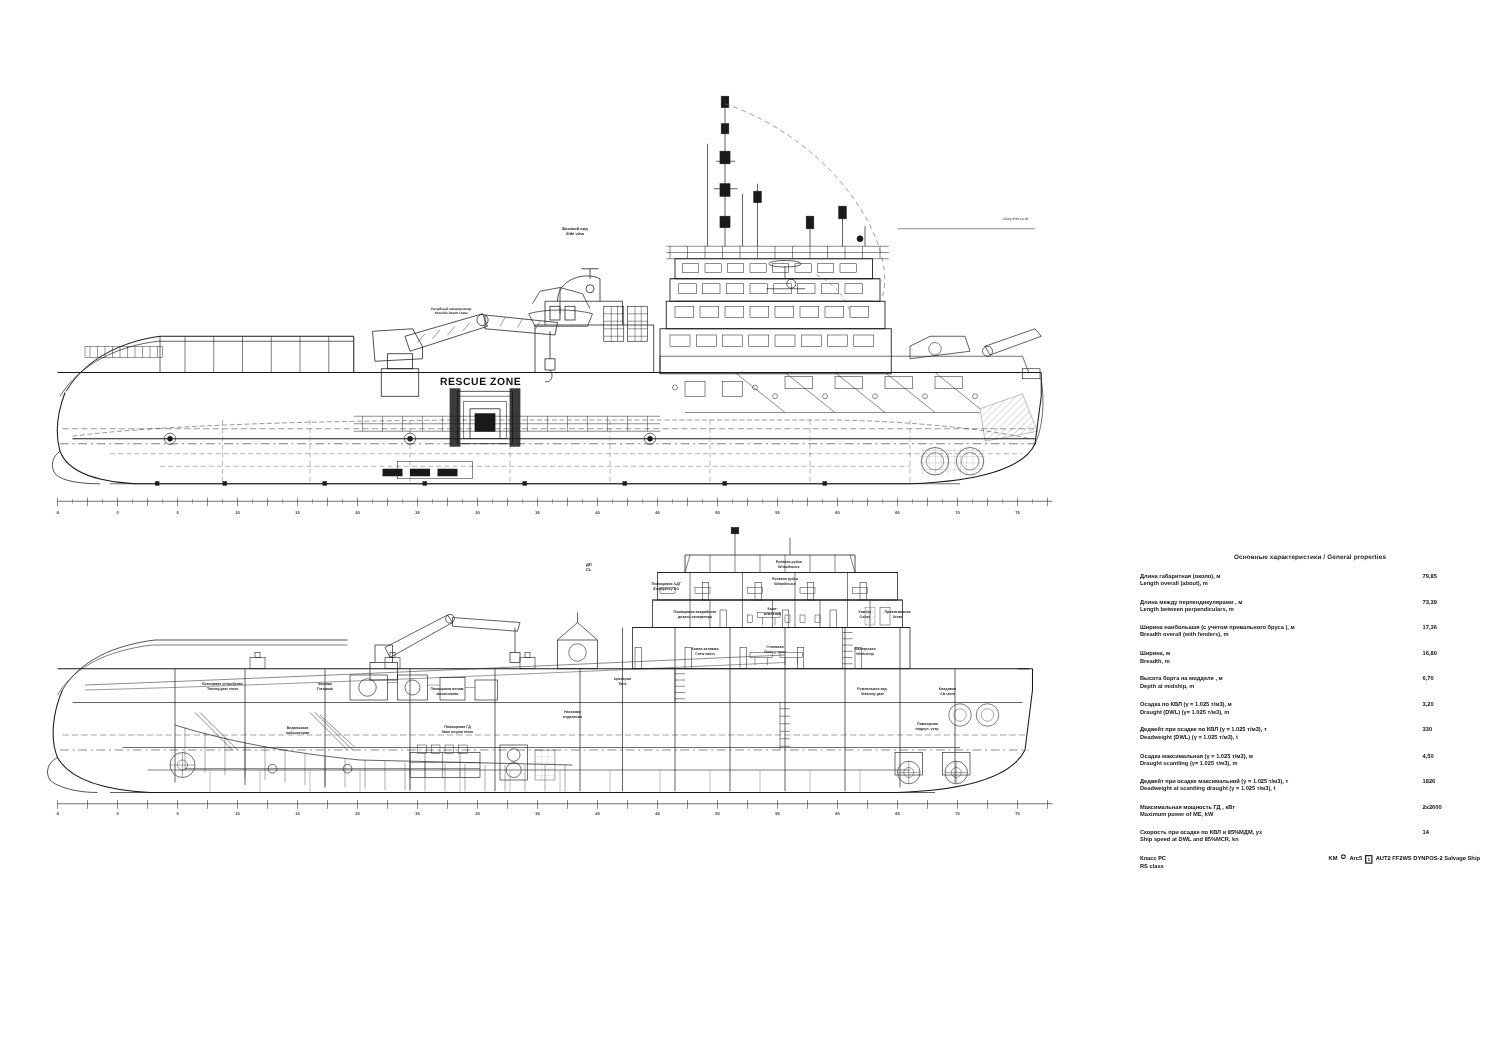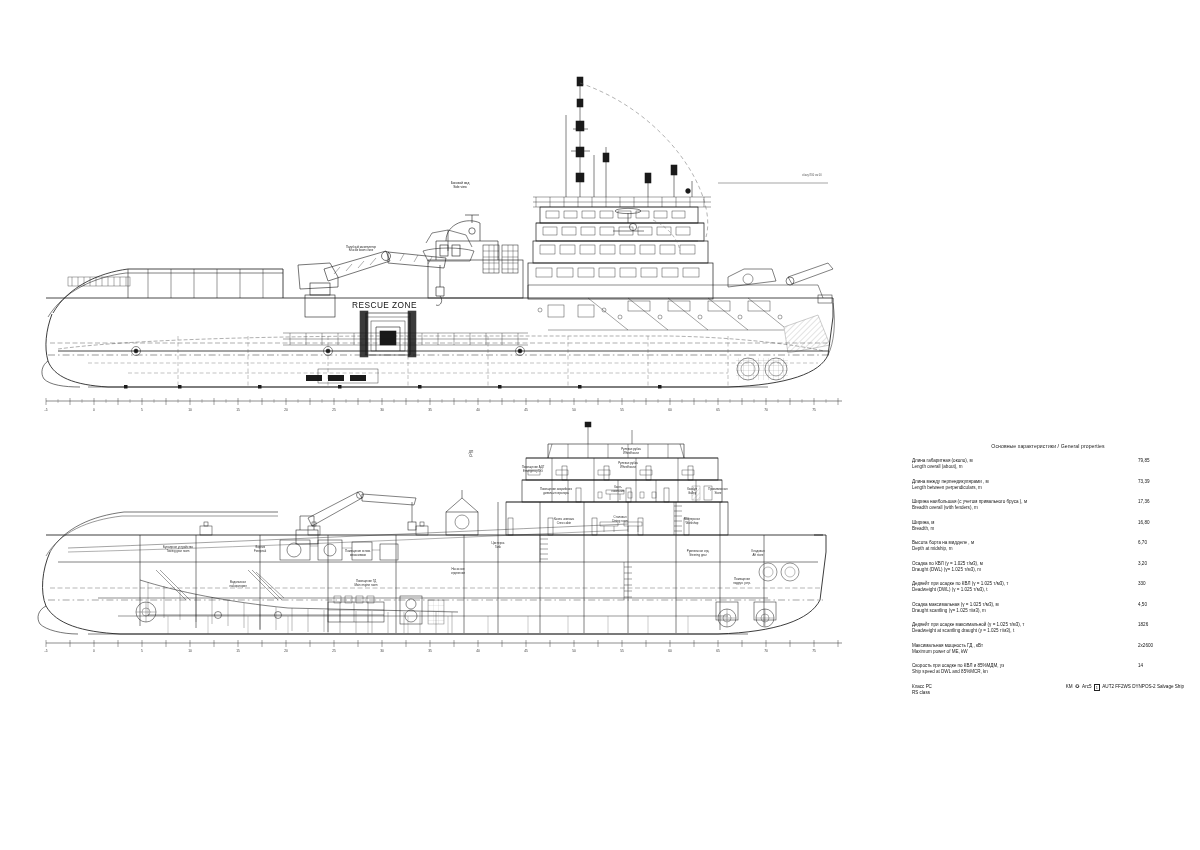--- a/index.html
+++ b/index.html
@@ -3,21 +3,21 @@
 <meta charset="utf-8">
 <title>Multifunctional Salvage Ship — General Arrangement</title>
 <style>
   html,body{margin:0;padding:0;background:#ffffff;}
   body{
     width:1200px;height:850px;position:relative;overflow:hidden;
     font-family:"Liberation Sans","DejaVu Sans",sans-serif;
     color:#111;
     -webkit-font-smoothing:antialiased;
   }
-  .sheet{position:absolute;left:0;top:0;width:1200px;height:850px;background:#fff;}
+  .sheet{position:absolute;left:0;top:0;width:1200px;height:850px;background:#fff;font-weight:bold;}
 
   
   .panel{position:absolute;}
   #profile-top{left:28px;top:55px;width:830px;height:320px;}
   #profile-bottom{left:28px;top:440px;width:830px;height:215px;}
 
   .panel svg{display:block;width:100%;height:100%;overflow:visible;}
 
   
   #spec{

